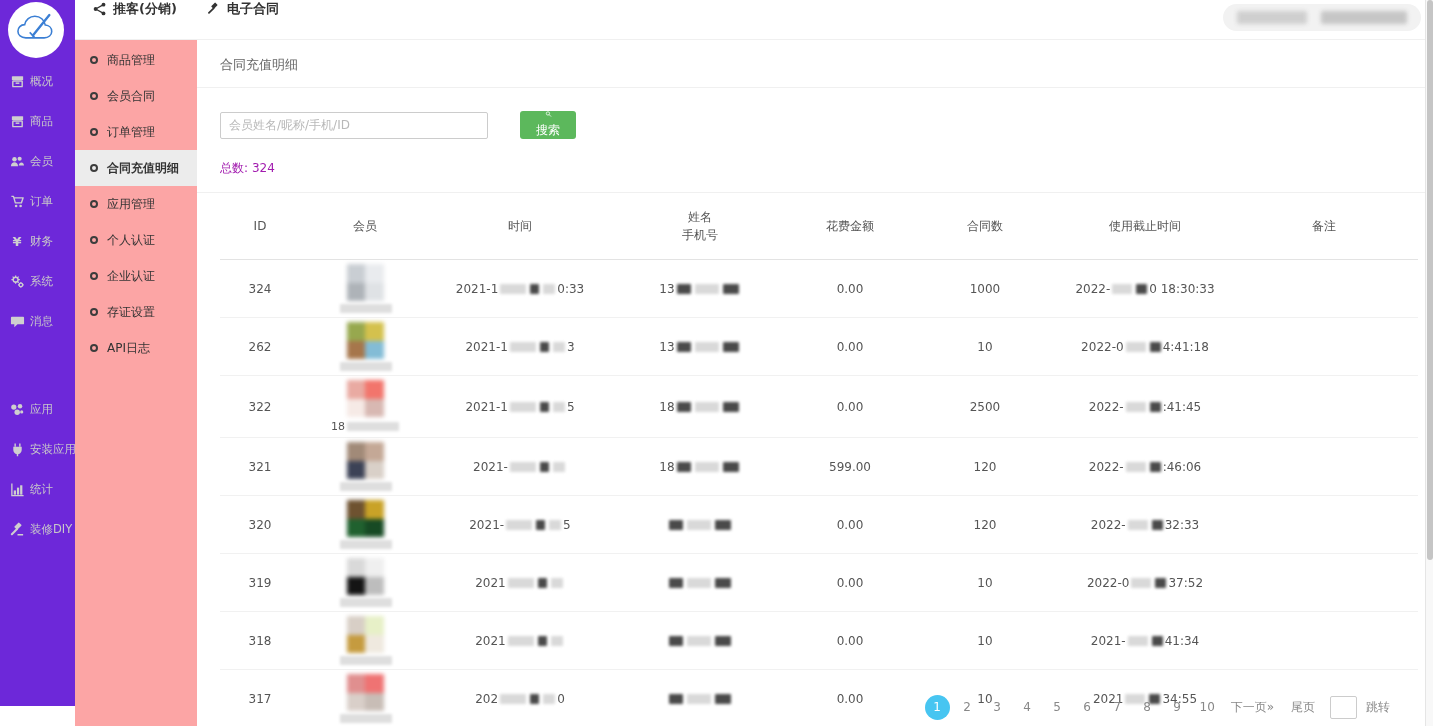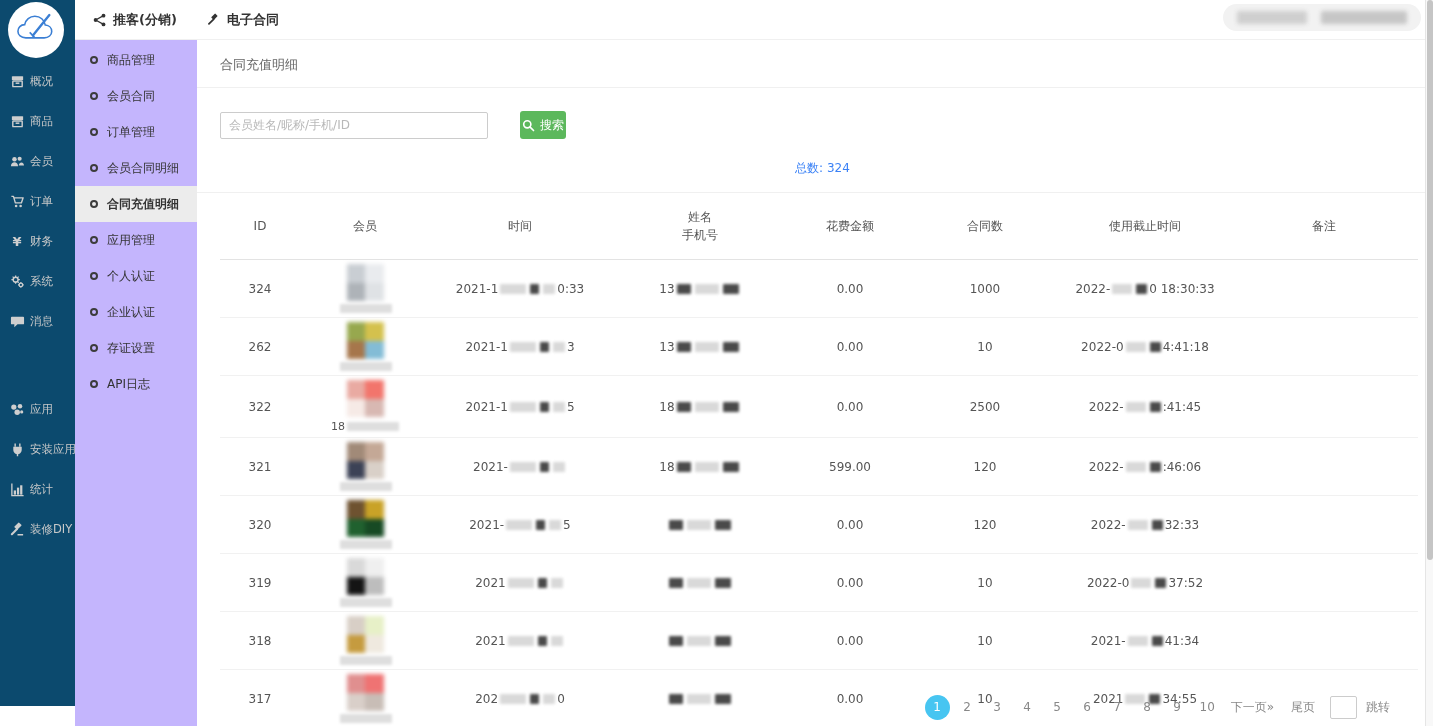--- a/index.html
+++ b/index.html
@@ -1,61 +1,61 @@
 <!DOCTYPE html>
 <html><head>
 <meta charset="utf-8">
 <style>
   * { margin:0; padding:0; box-sizing:border-box; }
   html,body { width:1433px; height:726px; }
   body { position:relative; overflow:hidden; background:#fff;
          font-family:"DejaVu Sans","Liberation Sans",sans-serif; color:#333; }
 
   
-  .dark-sidebar { position:absolute; left:0; top:0; width:75px; height:706px; background:#0c4a6e; }
+  .dark-sidebar { position:absolute; left:0; top:0; width:75px; height:706px; background:#6d28d9; }
   .logo { position:absolute; left:8px; top:2px; width:56px; height:56px; border-radius:50%;
           background:#fff; display:flex; align-items:center; justify-content:center; }
   .dark-nav { padding-top:61px; }
   .dark-item { height:40px; display:flex; align-items:center; padding-left:9px; gap:5px;
                color:#c9c9c9; font-size:11.5px; cursor:pointer; white-space:nowrap; }
   .dark-item .ico { width:16px; display:inline-flex; justify-content:center; flex:none; color:#cfcfcf; }
   .group-gap { height:48px; }
   .yen { font-size:13px; font-weight:bold; color:#cfcfcf; }
 
   
   .topbar { position:absolute; left:75px; top:0; right:8px; height:40px; background:#fff;
-            border-bottom:1px solid #f0f0f0; display:flex; align-items:center; }
+            border-bottom:1px solid #f0f0f0; display:flex; align-items:flex-start; }
   .topnav-item { display:flex; align-items:center; gap:6px; font-size:13px; font-weight:bold;
                  color:#333; margin-left:18px; cursor:pointer; white-space:nowrap; }
   .account { position:absolute; right:4px; top:4px; width:198px; height:27px; background:#f2f2f2;
              border-radius:14px; display:flex; align-items:center; gap:14px; padding:0 14px; }
   .acct-blur { height:13px; border-radius:2px; filter:blur(2px); }
   .acct-blur.a { width:70px; background:#cfcfcf; }
   .acct-blur.b { width:86px; background:#c6c6c6; }
 
   
-  .sub-sidebar { position:absolute; left:75px; top:40px; width:146px; bottom:0; background:#c4b5fd;
+  .sub-sidebar { position:absolute; left:75px; top:40px; width:146px; bottom:0; background:#fca5a5;
                  border-right:5px solid #a3a3a3; padding-top:2px; }
   .sub-item { height:36px; display:flex; align-items:center; gap:9px; padding-left:15px;
               font-size:12px; color:#333; cursor:pointer; white-space:nowrap; }
   .sub-item .circle { width:8px; height:8px; border:2px solid #3c3c3c; border-radius:50%; flex:none; }
   .sub-item.active { background:#ececec; font-weight:bold; }
 
   
   .main { position:absolute; left:197px; top:40px; right:8px; bottom:0; background:#fff; }
   .page-title { padding:16px 0 13px 23px; font-size:13px; color:#666; border-bottom:1px solid #f0f0f0; }
   .search-row { margin:23px 0 0 23px; display:flex; align-items:center; }
   .search-input { width:268px; height:27px; border:1px solid #ccc; border-radius:2px;
                   padding:0 8px; font-size:12px; color:#6d28d9; outline:none;
                   font-family:"DejaVu Sans","Liberation Sans",sans-serif; }
   .search-input::placeholder { color:#b8b8b8; }
-  .search-btn { margin-left:32px; height:28px; padding:0 2px; background:#5cb85c; color:#fff;
+  .search-btn { margin-left:32px; height:28px; padding:0 16px; background:#5cb85c; color:#fff;
                 border:none; border-radius:3px; font-size:12px; display:flex; align-items:center;
-                gap:5px; cursor:pointer; font-family:inherit; }
-  .total-row { margin:21px 0 0 23px; font-size:12px; color:#3b82f6; padding-bottom:15px;text-align:center; }
+                gap:5px; cursor:pointer; font-family:inherit;flex-direction:column; }
+  .total-row { margin:21px 0 0 23px; font-size:12px; color:#a21caf; padding-bottom:15px; }
   .divider { border-bottom:1px solid #f0f0f0; }
 
   
   .table-wrap { margin:0 7px 0 23px; }
   table { width:100%; border-collapse:collapse; table-layout:fixed; font-size:12px; color:#555; }
   th { font-weight:normal; color:#555; padding:15px 4px; border-bottom:1px solid #e3e3e3;
        text-align:center; line-height:1.5; }
   td { height:47px; padding:4px; border-bottom:1px solid #f1f1f1; text-align:center;
        vertical-align:middle; color:#555; }
   .member-cell { display:flex; flex-direction:column; align-items:center; }
@@ -236,24 +236,20 @@
       <span class="circle"></span>
       <span>商品管理</span>
     </div>
   <div class="sub-item">
       <span class="circle"></span>
       <span>会员合同</span>
     </div>
   <div class="sub-item">
       <span class="circle"></span>
       <span>订单管理</span>
-    </div>
-  <div class="sub-item">
-      <span class="circle"></span>
-      <span>会员合同明细</span>
     </div>
   <div class="sub-item active">
       <span class="circle"></span>
       <span>合同充值明细</span>
     </div>
   <div class="sub-item">
       <span class="circle"></span>
       <span>应用管理</span>
     </div>
   <div class="sub-item">

